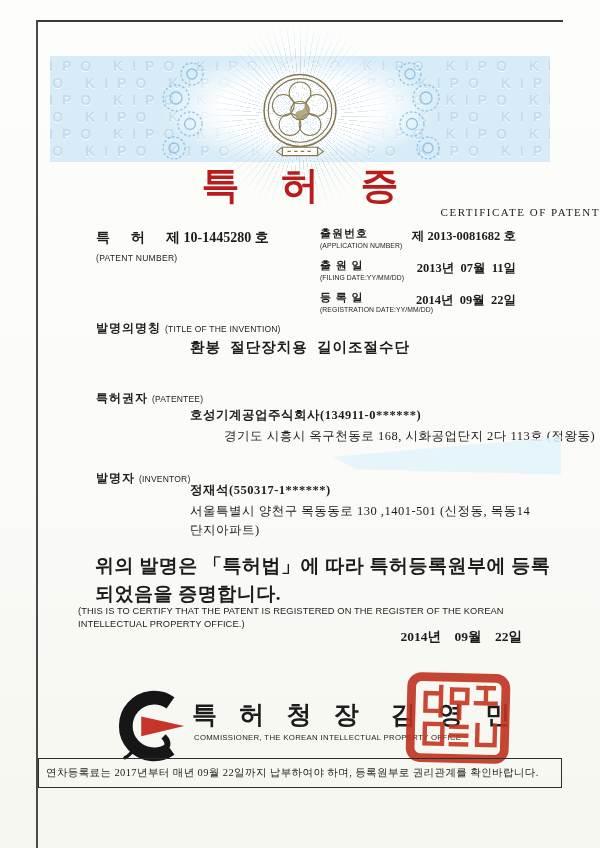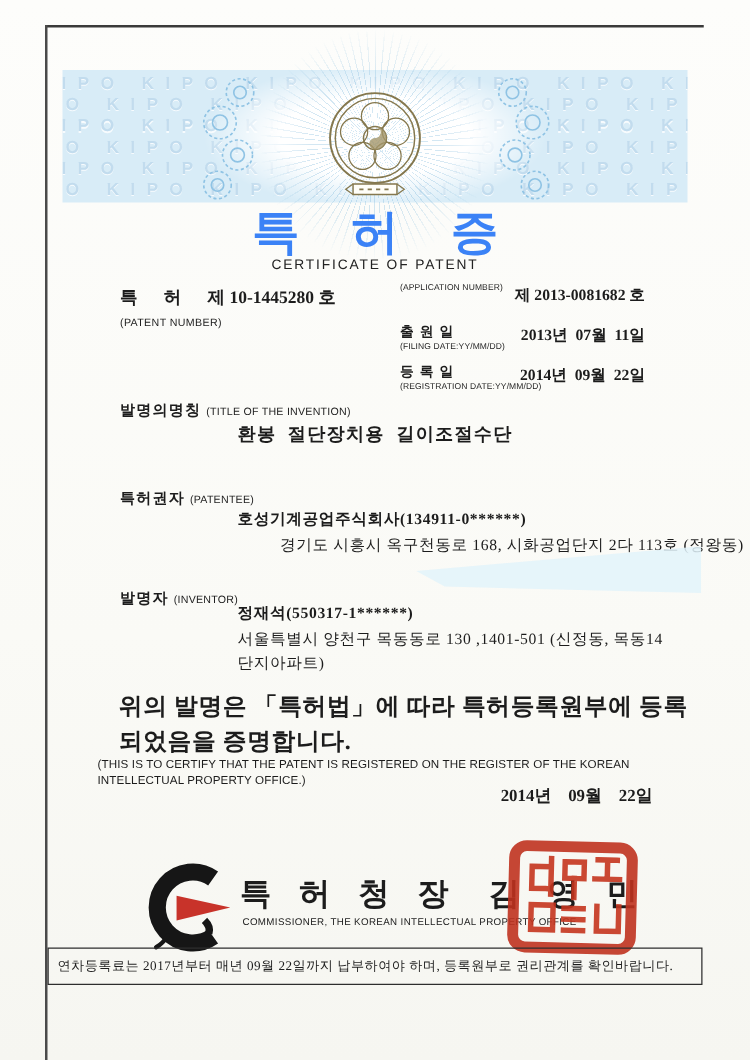--- a/index.html
+++ b/index.html
@@ -30,22 +30,22 @@
   }
   .sunburst {
     left:208px; top:24px; width:184px; height:184px; border-radius:50%; opacity:.55;
     background:repeating-conic-gradient(from 0deg at 50% 50%, rgba(110,175,215,.55) 0deg .7deg, rgba(255,255,255,0) .7deg 4.5deg);
     -webkit-mask:radial-gradient(circle at 50% 50%, #000 0 40%, transparent 72%);
             mask:radial-gradient(circle at 50% 50%, #000 0 40%, transparent 72%);
   }
   .emblem { left:258px; top:72px; width:84px; height:92px; }
 
   
-  .title { left:0; top:160px; width:600px; text-align:center; font-size:38px; font-weight:bold; letter-spacing:16px; text-indent:16px; color:#3b82f6; }
-  .subtitle { left:0; top:206px; width:600px; text-align:center; font-family:Liberation Sans, sans-serif; font-size:11px; letter-spacing:1.5px; color:#222; }
+  .title { left:0; top:160px; width:600px; text-align:center; font-size:38px; font-weight:bold; letter-spacing:16px; text-indent:16px; color:#b91c1c; }
+  .subtitle { left:0; top:206px; width:600px; text-align:right; font-family:Liberation Serif, serif; font-size:11px; letter-spacing:1.5px; color:#222; }
 
   
   .pn-main { left:96px; top:229px; font-size:14px; font-weight:bold; }
   .pn-en { left:96px; top:253px; font-family:"Liberation Sans",sans-serif; font-size:8.5px; letter-spacing:.3px; }
 
   
   .meta-label-ko { font-size:11px; font-weight:bold; letter-spacing:1px; }
   .meta-label-en { font-family:"Liberation Sans",sans-serif; font-size:6.8px; letter-spacing:.1px; margin-top:1px; }
   .meta-value { position:absolute; right:0; top:2px; font-size:12.5px; font-weight:bold; }
   .meta-row { position:absolute; left:320px; width:196px; height:30px; }
@@ -141,20 +141,21 @@
 
 <div class="abs title">특 허 증</div>
 <div class="abs subtitle">CERTIFICATE OF PATENT</div>
 
 <div class="abs pn-main">
   <span class="pre">특      허</span><span class="pre">      </span><span>제 10-1445280 호</span>
 </div>
 <div class="abs pn-en">(PATENT NUMBER)</div>
 
 <div class="meta-row" style="top:226px;">
+  <div class="meta-label-ko">출원번호</div>
   <div class="meta-label-en">(APPLICATION NUMBER)</div>
   <div class="meta-value pre">제 2013-0081682 호</div>
 </div>
 <div class="meta-row" style="top:258px;">
   <div class="meta-label-ko">출 원 일</div>
   <div class="meta-label-en">(FILING DATE:YY/MM/DD)</div>
   <div class="meta-value pre">2013년  07월  11일</div>
 </div>
 <div class="meta-row" style="top:290px;">
   <div class="meta-label-ko">등 록 일</div>

